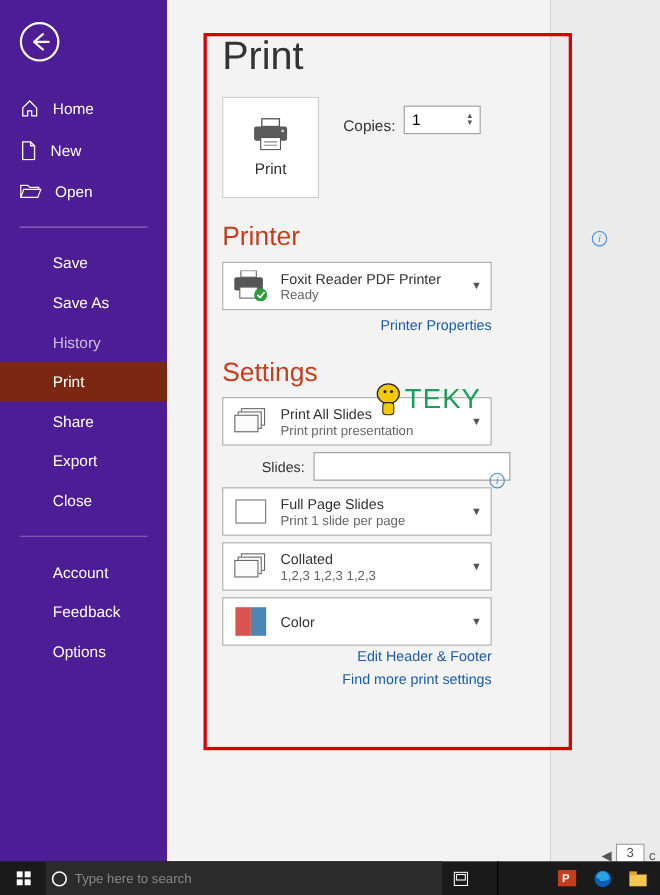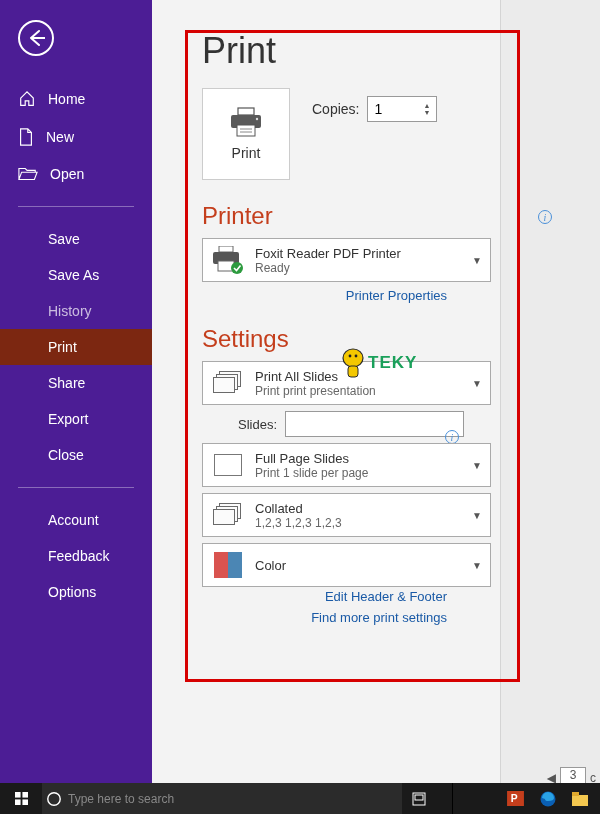--- a/index.html
+++ b/index.html
@@ -14,27 +14,27 @@
 .nav-item.secondary { padding: 10px 18px 10px 48px; font-size: 14px; }
 .nav-item.active { background: #7c2711; }
 .nav-item.dim { color: rgba(255,255,255,0.7); padding-left: 48px; }
 .main { flex: 1; background: #f3f3f3; position: relative; padding: 30px 44px 0 50px; }
 .highlight-box { position: absolute; border: 3px solid #d60000; left: 185px; top: 30px; width: 335px; height: 652px; pointer-events: none; z-index: 20; }
 .title { font-size: 36px; font-weight: 300; color: #333; margin-bottom: 16px; }
 .top-row { display: flex; align-items: flex-start; gap: 22px; }
 .print-big { width: 88px; height: 92px; background: #fff; border: 1px solid #ccc; display: flex; flex-direction: column; align-items: center; justify-content: center; cursor: pointer; }
 .print-big svg { margin-bottom: 8px; }
 .print-big span { font-size: 14px; color: #333; }
-.copies-row { display: flex; align-items: center; gap: 8px; margin-top: 8px; }
+.copies-row { display: flex; align-items: flex-end; gap: 8px; margin-top: 8px; }
 .copies-row label { font-size: 14px; color: #333; }
 .copies-input { width: 70px; height: 26px; border: 1px solid #999; background: #fff; padding: 0 6px; font-size: 14px; position: relative; display: flex; align-items: center; justify-content: space-between; }
 .spin { display: flex; flex-direction: column; font-size: 7px; line-height: 7px; color: #555; cursor: pointer; }
 .section-label { font-size: 24px; color: #c43e1c; font-weight: 300; margin-top: 22px; margin-bottom: 8px; position: relative; }
 .info-icon { position: absolute; right: 4px; top: 8px; width: 14px; height: 14px; border: 1px solid #4a90d9; border-radius: 50%; color: #4a90d9; font-size: 10px; font-style: italic; display: flex; align-items: center; justify-content: center; font-family: serif; cursor: pointer; }
-.dropdown { width: 289px; background: #fff; border: 1px solid #aaa; display: flex; align-items: center; padding: 6px 8px; gap: 10px; cursor: pointer; position: relative; }
+.dropdown { width: 245px; background: #fff; border: 1px solid #aaa; display: flex; align-items: center; padding: 6px 8px; gap: 10px; cursor: pointer; position: relative; }
 .dropdown .dd-icon { width: 34px; height: 30px; flex-shrink: 0; display: flex; align-items: center; justify-content: center; }
 .dropdown .dd-text { flex: 1; display: flex; flex-direction: column; font-size: 13px; color: #333; }
 .dropdown .dd-sub { font-size: 12px; color: #666; }
 .dropdown .arrow { color: #555; font-size: 10px; }
 .link { color: #1a5aa6; font-size: 13px; text-decoration: none; cursor: pointer; display: block; text-align: right; margin-top: 6px; margin-right: 2px; width: 245px; }
 .slides-row { display: flex; align-items: center; gap: 8px; margin-top: 6px; margin-left: 36px; }
 .slides-row label { font-size: 13px; color: #333; }
 .slides-input { flex: 1; height: 26px; border: 1px solid #999; background: #fff; }
 .slides-container { width: 245px; display: flex; align-items: center; gap: 8px; }
 .info-sm { width: 14px; height: 14px; border: 1px solid #4a90d9; border-radius: 50%; color: #4a90d9; font-size: 10px; font-style: italic; display: flex; align-items: center; justify-content: center; font-family: serif; cursor: pointer; }
@@ -244,21 +244,21 @@
 
 <div class="highlight-box"></div>
 
 <div class="teky-logo">
   <svg width="26" height="32" viewBox="0 0 26 32">
       <ellipse cx="13" cy="11" rx="10" ry="9" fill="#f4c800" stroke="#2a2a2a" stroke-width="1.2"></ellipse>
       <circle cx="10" cy="9" r="1.4" fill="#222"></circle>
       <circle cx="16" cy="9" r="1.4" fill="#222"></circle>
       <rect x="8" y="19" width="10" height="11" rx="3" fill="#f4c800" stroke="#2a2a2a" stroke-width="1"></rect>
     </svg>
-  <span style="font-weight:700;font-size:17px;color:#1aa05a;letter-spacing:1px;">TEKY</span>
+  <span style="font-weight:400;font-size:25px;color:#1aa05a;letter-spacing:1px;">TEKY</span>
 </div>
 
 <div class="taskbar">
   <div class="start-wrap">
     <svg width="13" height="13" viewBox="0 0 14 14">
         <rect x="0" y="0" width="6" height="6" fill="#fff"></rect>
         <rect x="8" y="0" width="6" height="6" fill="#fff"></rect>
         <rect x="0" y="8" width="6" height="6" fill="#fff"></rect>
         <rect x="8" y="8" width="6" height="6" fill="#fff"></rect>
       </svg>

